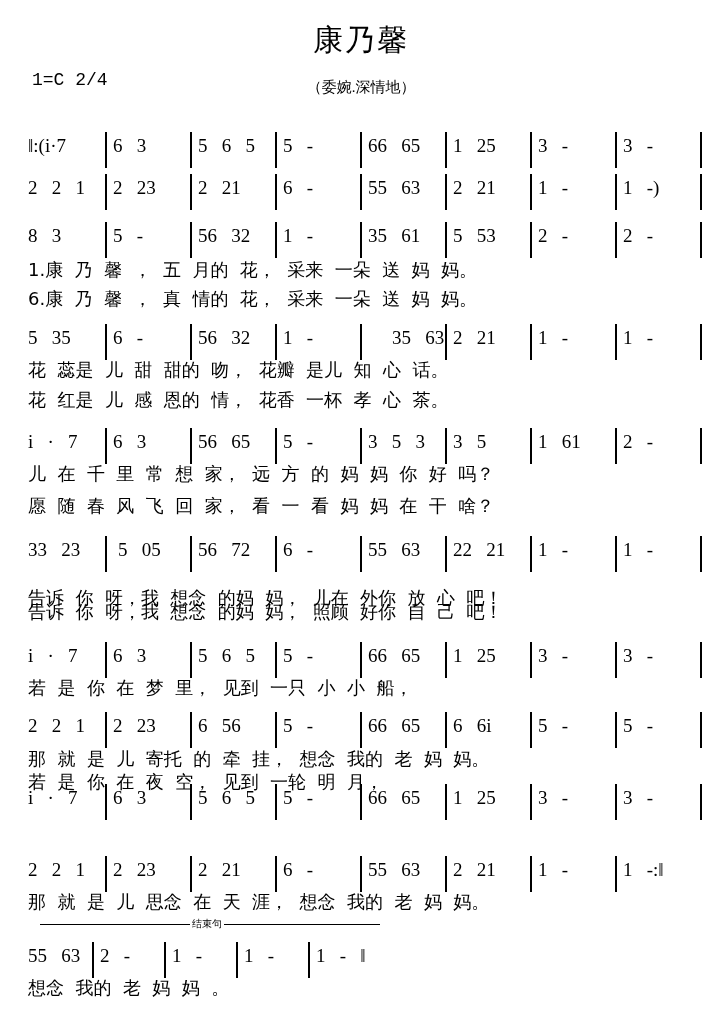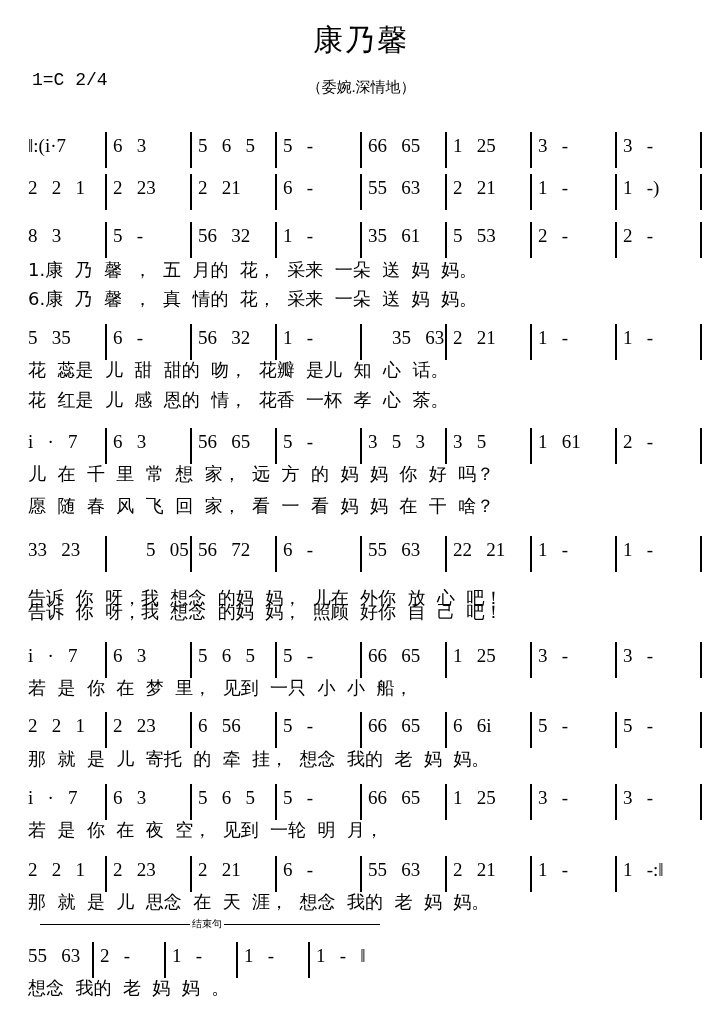--- a/index.html
+++ b/index.html
@@ -122,21 +122,21 @@
       <span class="note" style="left: 518px;">1   61</span>
       <div class="bar" style="left: 595px;"></div>
       <span class="note" style="left: 603px;">2   -</span>
       <div class="bar" style="left: 680px;"></div>
     </div>
     <div class="lyric" style="top: 462px;">儿  在  千  里  常  想  家，  远  方  的  妈  妈  你  好  吗？</div>
     <div class="lyric" style="top: 494px;">愿  随  春  风  飞  回  家，  看  一  看  妈  妈  在  干  啥？</div>
     <div class="row" style="top: 536px;">
       <span class="note" style="left: 8px;">33   23</span>
       <div class="bar" style="left: 85px;"></div>
-      <span class="note" style="left: 98px; margin-left: 28px;">5   05</span>
+      <span class="note" style="left: 98px;">5   05</span>
       <div class="bar" style="left: 170px;"></div>
       <span class="note" style="left: 178px;">56   72</span>
       <div class="bar" style="left: 255px;"></div>
       <span class="note" style="left: 263px;">6   -</span>
       <div class="bar" style="left: 340px;"></div>
       <span class="note" style="left: 348px;">55   63</span>
       <div class="bar" style="left: 425px;"></div>
       <span class="note" style="left: 433px; text-align: right;">22   21</span>
       <div class="bar" style="left: 510px;"></div>
       <span class="note" style="left: 518px;">1   -</span>
@@ -195,21 +195,21 @@
       <div class="bar" style="left: 340px;"></div>
       <span class="note" style="left: 348px;">66   65</span>
       <div class="bar" style="left: 425px;"></div>
       <span class="note" style="left: 433px;">1   25</span>
       <div class="bar" style="left: 510px;"></div>
       <span class="note" style="left: 518px;">3   -</span>
       <div class="bar" style="left: 595px;"></div>
       <span class="note" style="left: 603px;">3   -</span>
       <div class="bar" style="left: 680px;"></div>
     </div>
-    <div class="lyric" style="top: 818px;">若  是  你  在  夜  空，  见到  一轮  明  月，</div>
+    <div class="lyric" style="top: 770px;">若  是  你  在  夜  空，  见到  一轮  明  月，</div>
     <div class="row" style="top: 856px;">
       <span class="note" style="left: 8px;">2   2   1</span>
       <div class="bar" style="left: 85px;"></div>
       <span class="note" style="left: 93px;">2   23</span>
       <div class="bar" style="left: 170px;"></div>
       <span class="note" style="left: 178px;">2   21</span>
       <div class="bar" style="left: 255px;"></div>
       <span class="note" style="left: 263px;">6   -</span>
       <div class="bar" style="left: 340px;"></div>
       <span class="note" style="left: 348px;">55   63</span>

